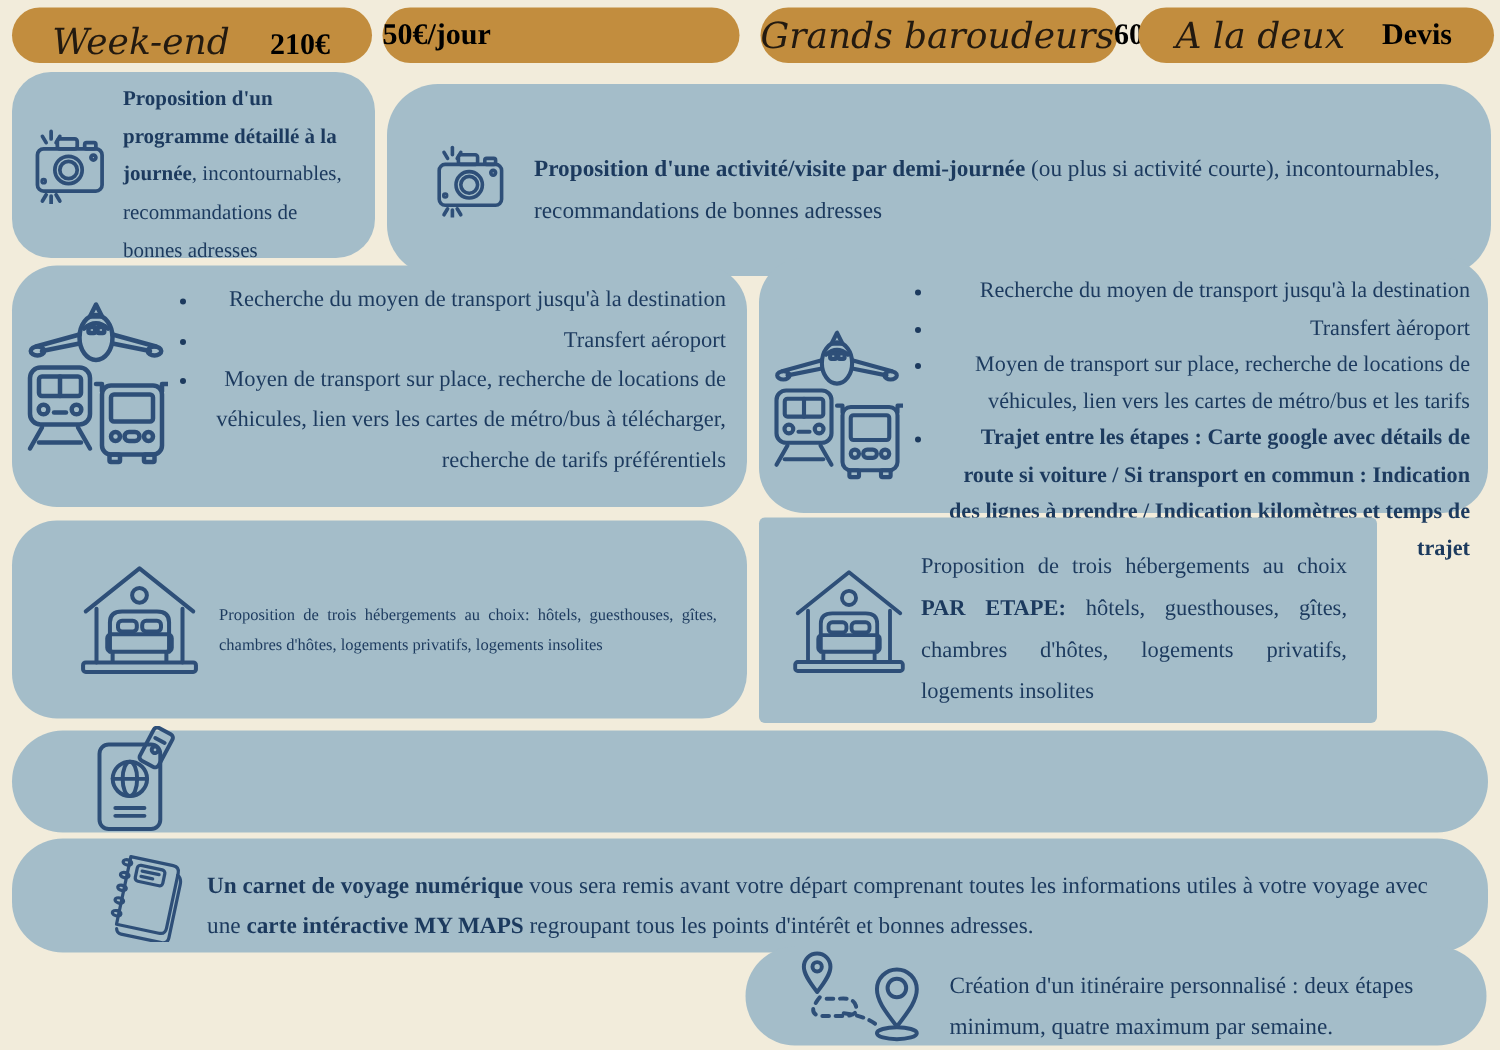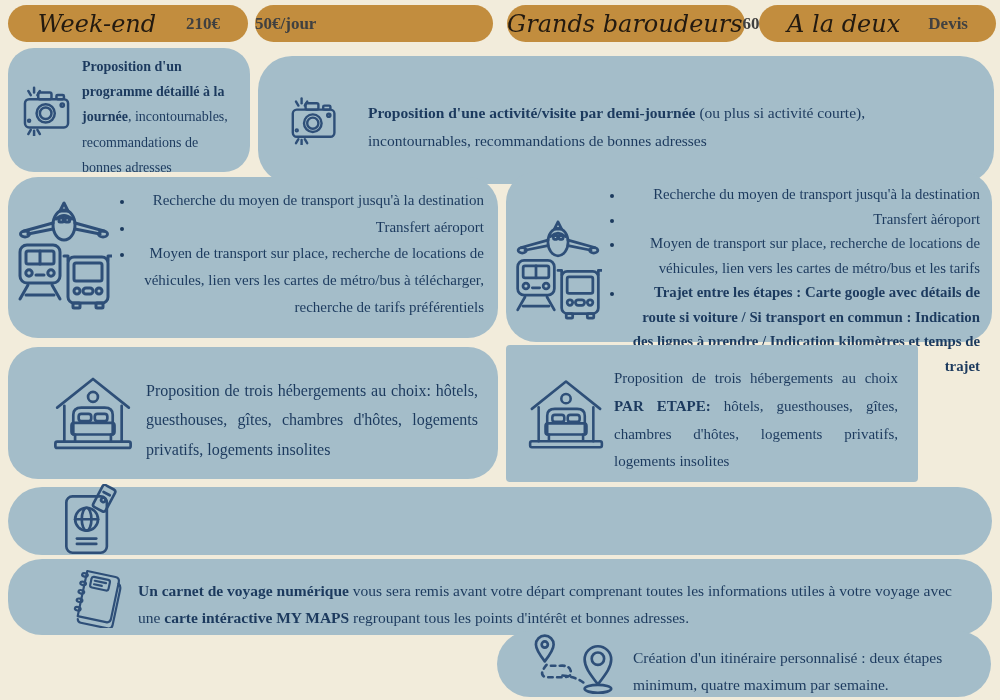--- a/index.html
+++ b/index.html
@@ -13,39 +13,39 @@
     position:absolute;top:5px;height:37px;border-radius:19px;
     background:#c28d3e;display:flex;align-items:center;
   }
   .pill .title{
     flex:1;text-align:center;
     font-family:"DejaVu Serif",serif;font-style:italic;
     font-size:24px;color:#231a10;white-space:nowrap;
   }
   .pill .price{
     font-family:"Liberation Serif",serif;font-weight:bold;
-    font-size:17px;color:#404040;padding-right:28px;white-space:nowrap;
+    font-size:20px;color:#000000;padding-right:28px;white-space:nowrap;
   }
   .card{
     position:absolute;background:#a4bdc9;border-radius:30px;
     display:flex;align-items:center;box-sizing:border-box;
   }
   .icon{flex:0 0 auto;display:flex;align-items:center;justify-content:center;}
   .icon svg{stroke:#2e4f78;fill:none;stroke-width:3;stroke-linecap:round;stroke-linejoin:round;}
   .txt{flex:1;margin-top:14px;}
   .txt b{font-weight:bold;}
   ul{margin:0;padding-left:20px;text-align:right;}
   li{padding-left:4px;}
   li::marker{color:#1c3a5e;font-size:0.8em;}
   .just{text-align:justify;text-align-last:left;}
 </style>
 </head>
 <body>
 
-<div class="pill" style="left:8px;width:240px;">
+<div class="pill" style="left:8px;width:240px;align-items:flex-end;">
   <span class="title">Week-end</span>
   <span class="price">210€</span>
 </div>
 <div class="pill" style="left:255px;width:238px;">
   <span class="price">50€/jour</span>
 </div>
 <div class="pill" style="left:507px;width:238px;">
   <span class="title">Grands baroudeurs</span>
   <span class="price">60€/jour</span>
 </div>
@@ -68,21 +68,21 @@
       <circle cx="51" cy="25" r="2"></circle>
         <circle cx="11" cy="44" r="1.2"></circle>
       <line x1="10" y1="60" x2="13" y2="55"></line>
         <line x1="17" y1="62" x2="17" y2="56"></line>
         <line x1="24" y1="60" x2="21" y2="55"></line>
     </svg>
   </div>
   <div class="txt" style="font-size:14px;line-height:1.8;"><b>Proposition d'un programme détaillé à la journée</b><span>, incontournables, recommandations de bonnes adresses</span></div>
 </div>
 
-<div class="card" style="left:258px;top:56px;width:736px;height:128px;border-radius:34px;padding:6px 30px 6px 18px;gap:12px;">
+<div class="card" style="left:258px;top:56px;width:736px;height:128px;border-radius:34px;padding:6px 30px 6px 18px;">
   <div class="icon" style="width:80px;">
     <svg width="56" height="50" viewBox="0 0 70 62">
       <line x1="10" y1="8" x2="13" y2="13"></line>
         <line x1="17" y1="4" x2="17" y2="10"></line>
         <line x1="24" y1="8" x2="21" y2="13"></line>
       <rect x="22" y="10" width="16" height="8" rx="2"></rect>
       <rect x="6" y="18" width="52" height="34" rx="5"></rect>
       <circle cx="31" cy="35" r="11"></circle>
         <circle cx="31" cy="35" r="7"></circle>
       <rect x="44" y="13" width="9" height="5" rx="1.5"></rect>
@@ -188,21 +188,21 @@
         <line x1="80" y1="40" x2="80" y2="80"></line>
       <path d="M26,72 V50 q0,-8 9,-8 h26 q9,0 9,8 v22"></path>
       <rect x="32" y="49" width="14" height="8" rx="3"></rect>
         <rect x="50" y="49" width="14" height="8" rx="3"></rect>
       <rect x="24" y="59" width="48" height="13" rx="3"></rect>
       <line x1="28" y1="72" x2="28" y2="79"></line>
         <line x1="68" y1="72" x2="68" y2="79"></line>
       <rect x="6" y="80" width="84" height="7" rx="2"></rect>
     </svg>
   </div>
-  <div class="txt just" style="font-size:16px;line-height:1.85;"><span>Proposition de trois hébergements au choix: hôtels, guesthouses, gîtes, chambres d'hôtes, logements privatifs, logements insolites</span></div>
+  <div class="txt just" style="font-size:11px;line-height:1.85;"><span>Proposition de trois hébergements au choix: hôtels, guesthouses, gîtes, chambres d'hôtes, logements privatifs, logements insolites</span></div>
 </div>
 
 <div class="card" style="left:506px;top:345px;width:412px;height:137px;border-radius:4px;padding:6px 20px 6px 12px;">
   <div class="icon" style="width:96px;">
     <svg width="82" height="88" viewBox="0 0 96 96">
       <path d="M8,42 L48,10 L88,42"></path>
       <circle cx="48" cy="30" r="5.5"></circle>
       <line x1="16" y1="40" x2="16" y2="80"></line>
         <line x1="80" y1="40" x2="80" y2="80"></line>
       <path d="M26,72 V50 q0,-8 9,-8 h26 q9,0 9,8 v22"></path>

